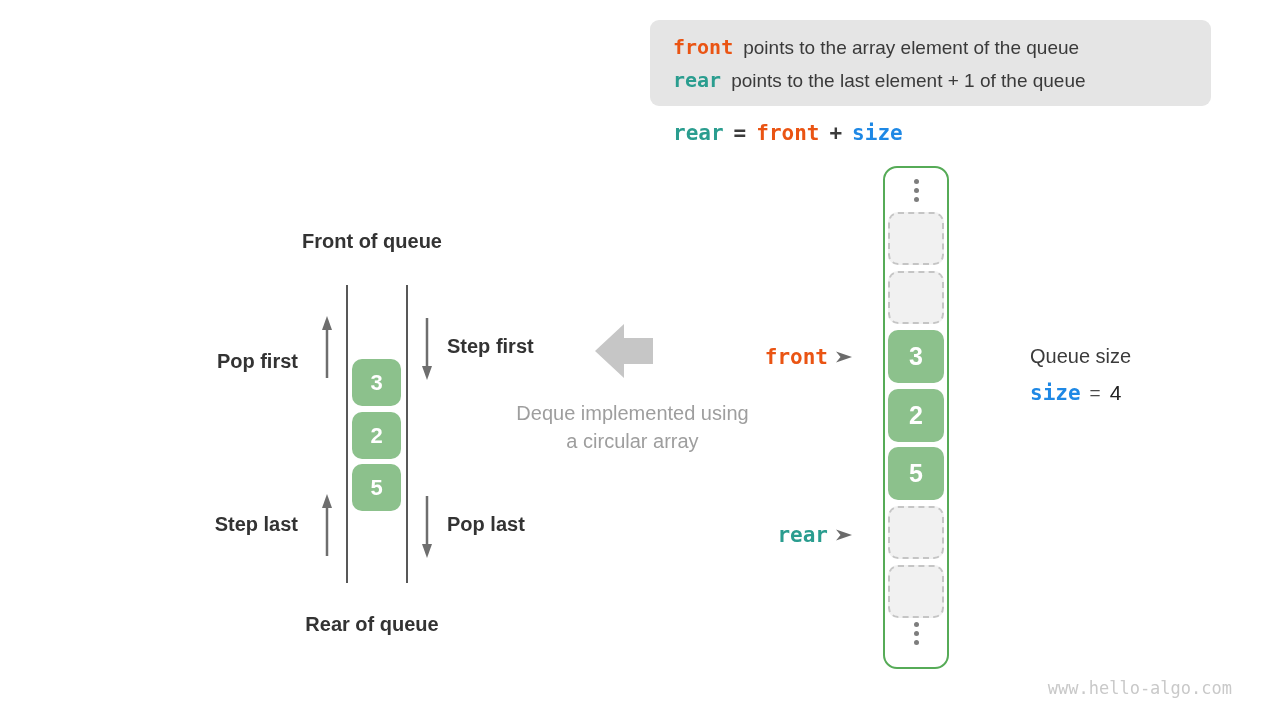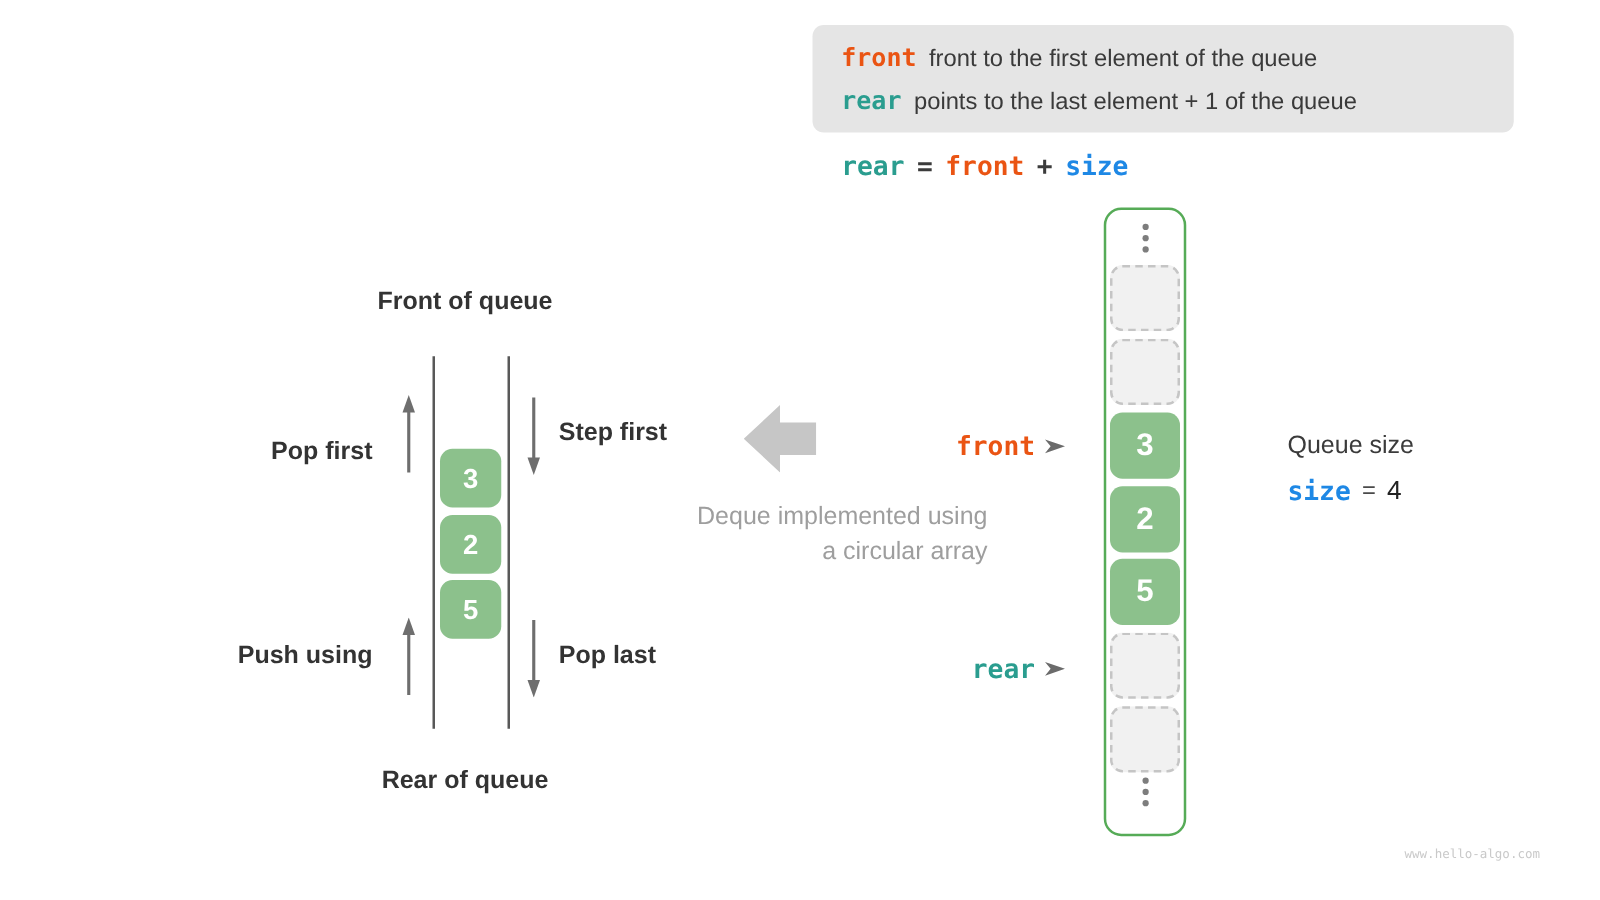--- a/index.html
+++ b/index.html
@@ -30,21 +30,21 @@
   .vline-l{left:346px;}
   .vline-r{left:406px;}
   .lcell{left:352px;width:49px;height:47px;background:#8cc18c;border-radius:10px;
          display:flex;align-items:center;justify-content:center;
          color:#fff;font-size:22px;font-weight:bold;}
   .op-label{font-size:20px;font-weight:bold;color:#333;width:150px;}
   .op-left{left:148px;text-align:right;}
   .op-right{left:447px;text-align:left;}
 
   
-  .caption{left:475px;top:399px;width:315px;text-align:right;color:#9e9e9e;
+  .caption{left:475px;top:399px;width:315px;text-align:center;color:#9e9e9e;
            font-size:20px;line-height:28px;}
 
   
   .array-frame{left:883px;top:166px;width:66px;height:503px;background:#fff;
                border:2px solid #56ab57;border-radius:14px;box-sizing:border-box;}
   .acell{left:888px;width:56px;height:53px;border-radius:10px;box-sizing:border-box;}
   .acell.empty{background:#f1f1f1;border:2px dashed #c5c5c5;}
   .acell.filled{background:#8cc18c;display:flex;align-items:center;justify-content:center;
                 color:#fff;font-size:25px;font-weight:bold;}
   .ellipsis{left:913px;width:6px;display:flex;flex-direction:column;gap:4px;align-items:center;}
@@ -66,31 +66,31 @@
 
   
   .step-badge{left:36px;top:642px;width:146px;height:51px;background:#fcfcfc;
               border:2px solid #b4b4b4;border-radius:10px;box-sizing:border-box;
               display:flex;align-items:center;justify-content:center;
               font-family:"DejaVu Sans Mono",monospace;font-weight:bold;
               font-size:25px;color:#8f8f8f;letter-spacing:1px;}
 
   
   .watermark{left:1032px;top:678px;width:200px;text-align:right;
-             font-family:"DejaVu Sans Mono",monospace;font-size:10px;color:#c9c9c9;}
+             font-family:"DejaVu Sans Mono",monospace;font-size:17px;color:#c9c9c9;}
 </style>
 </head>
 <body>
 
 <div class="canvas">
 
   <div class="abs info-box">
     <div class="info-line">
       <span class="kw kw-front">front</span>
-      <span>front to the first element of the queue</span>
+      <span>points to the array element of the queue</span>
     </div>
     <div class="info-line">
       <span class="kw kw-rear">rear</span>
       <span>points to the last element + 1 of the queue</span>
     </div>
   </div>
 
   <div class="abs formula">
     <span class="kw-rear">rear</span>
     <span class="op">=</span>
@@ -104,21 +104,21 @@
 
   <div class="abs vline vline-l"></div>
   <div class="abs vline vline-r"></div>
 
   <div class="abs lcell" style="top:359px;">3</div>
   <div class="abs lcell" style="top:412px;">2</div>
   <div class="abs lcell" style="top:464px;">5</div>
 
   <div class="abs op-label op-left" style="top:350px;">Pop first</div>
   <div class="abs op-label op-right" style="top:335px;">Step first</div>
-  <div class="abs op-label op-left" style="top:513px;">Push using</div>
+  <div class="abs op-label op-left" style="top:513px;">Step last</div>
   <div class="abs op-label op-right" style="top:513px;">Pop last</div>
 
   <svg class="abs" style="left:318px;top:316px;" width="18" height="64" viewBox="0 0 18 64">
     <line x1="9" y1="13" x2="9" y2="62" stroke="#6e6e6e" stroke-width="2.5"></line>
     <polygon points="9,0 4,14 14,14" fill="#6e6e6e"></polygon>
   </svg>
   <svg class="abs" style="left:418px;top:316px;" width="18" height="64" viewBox="0 0 18 64">
     <line x1="9" y1="2" x2="9" y2="51" stroke="#6e6e6e" stroke-width="2.5"></line>
     <polygon points="9,64 4,50 14,50" fill="#6e6e6e"></polygon>
   </svg>

